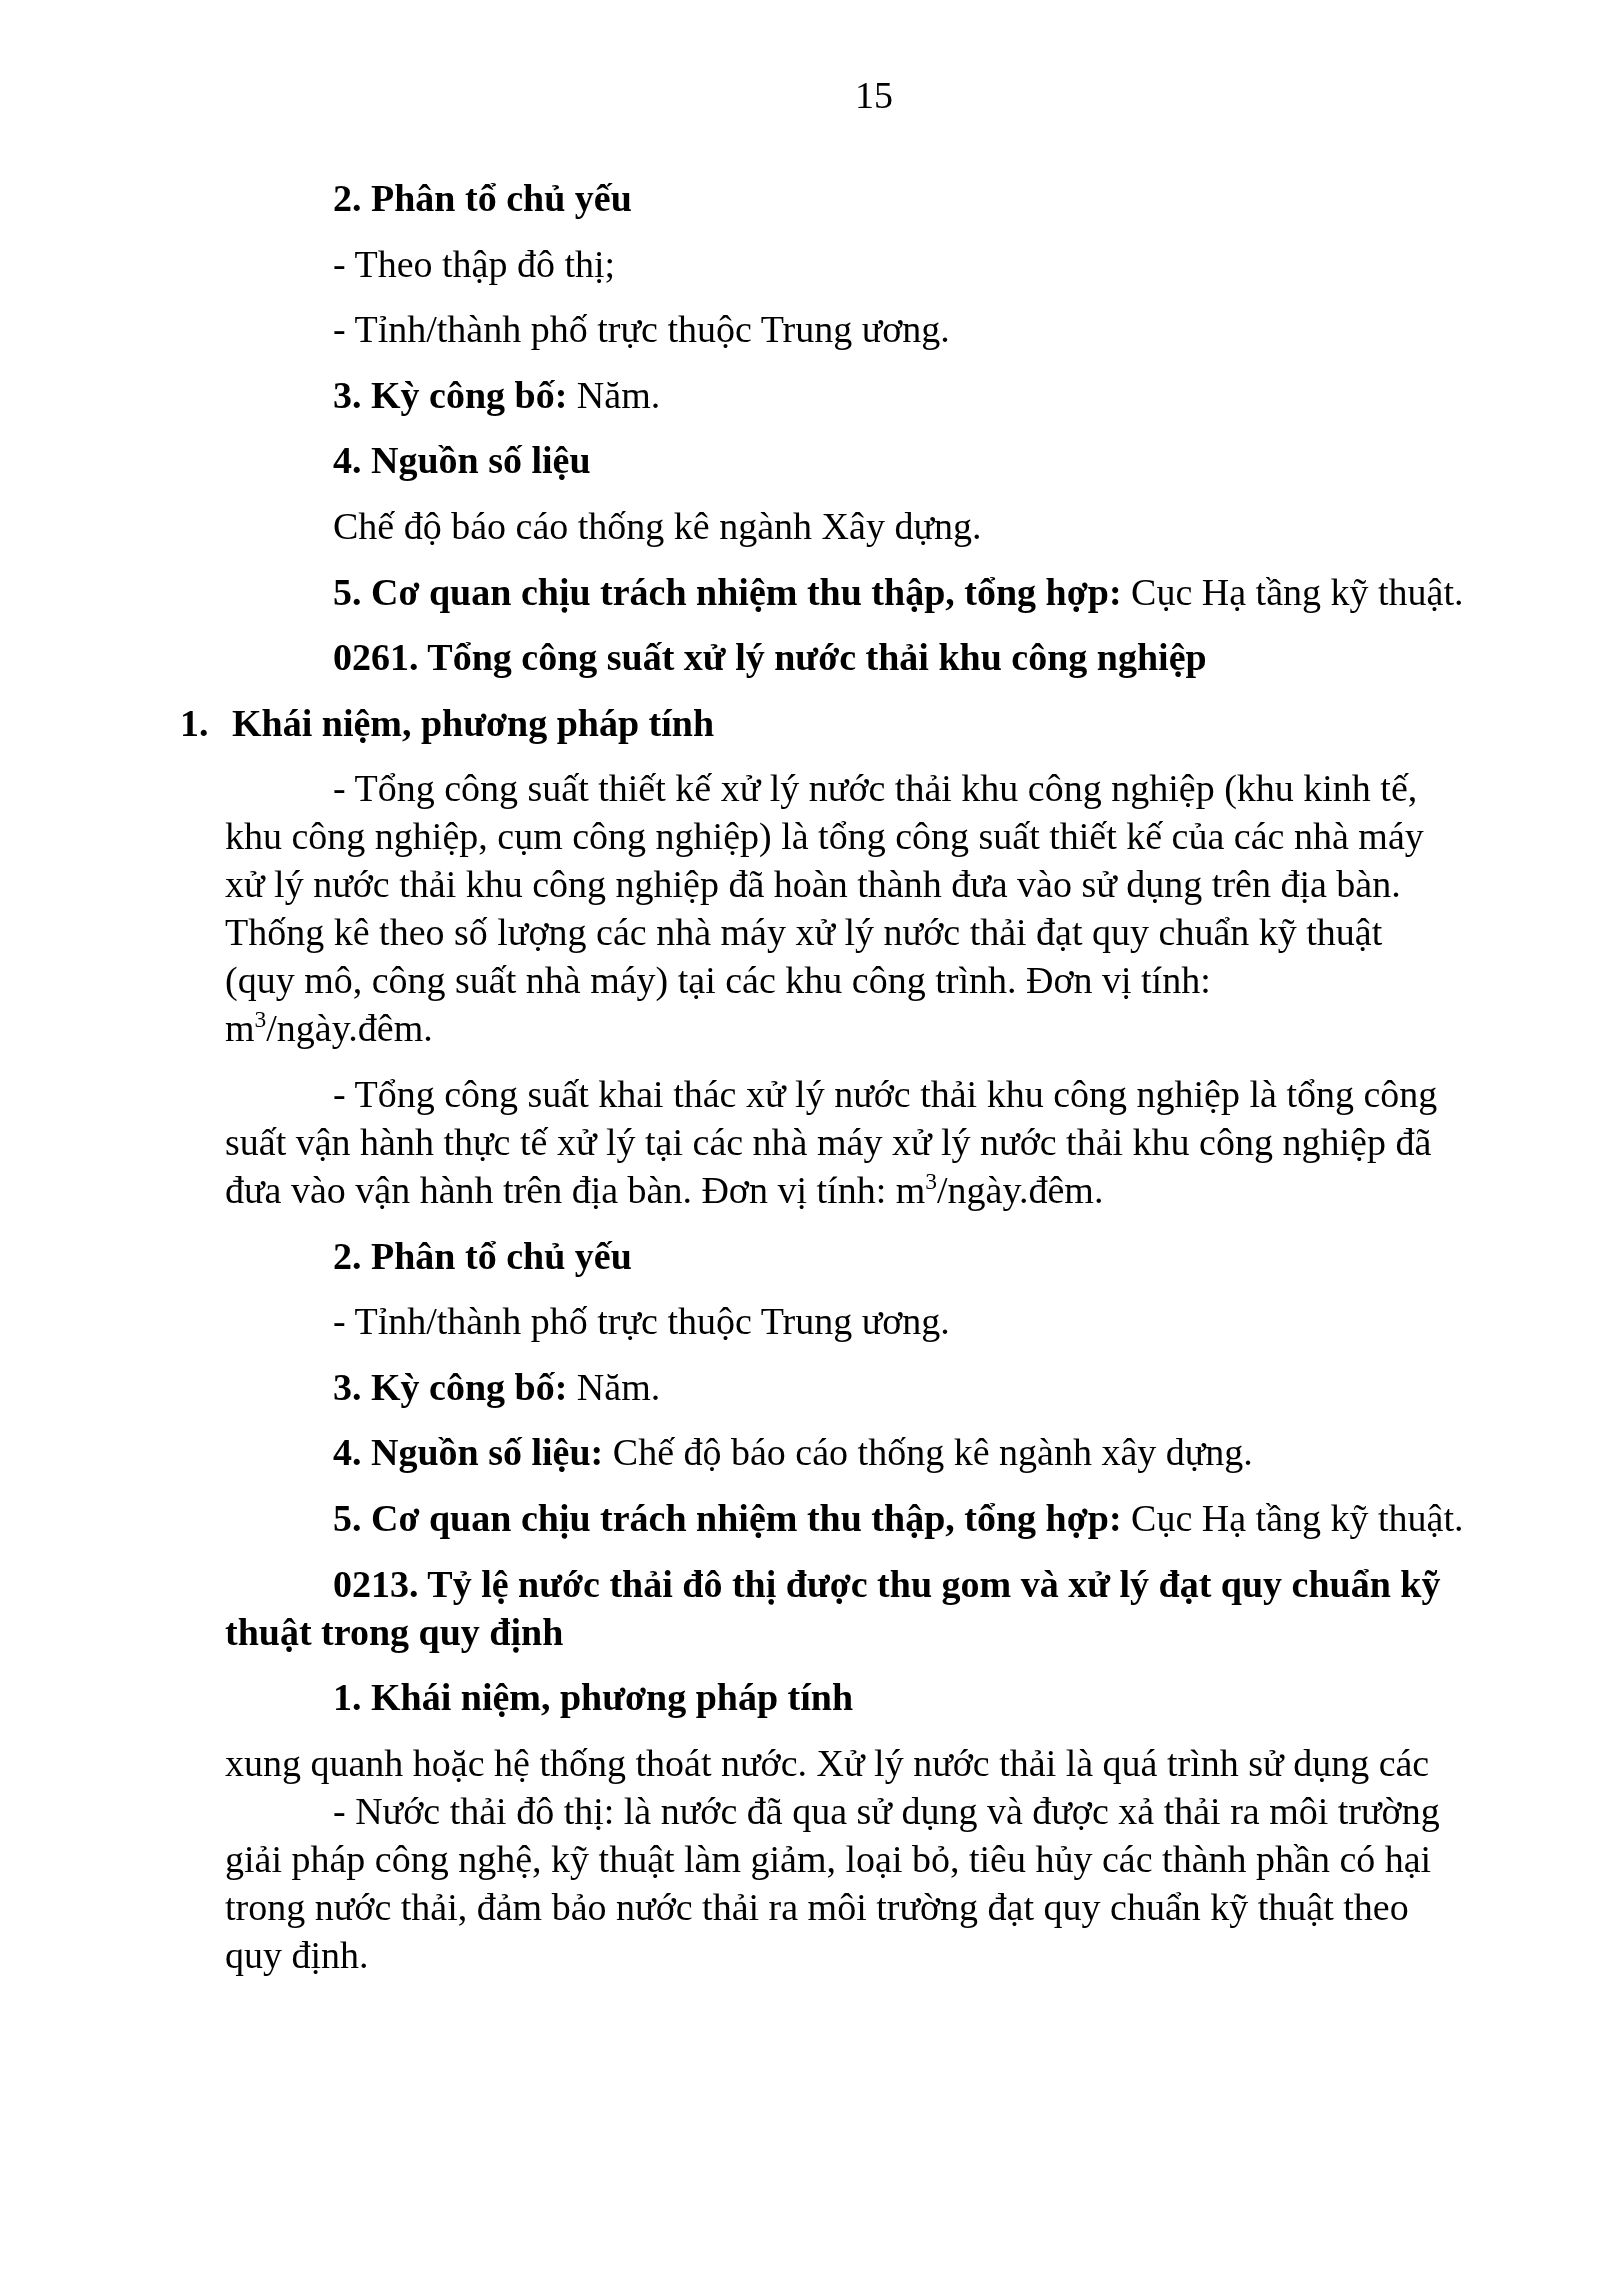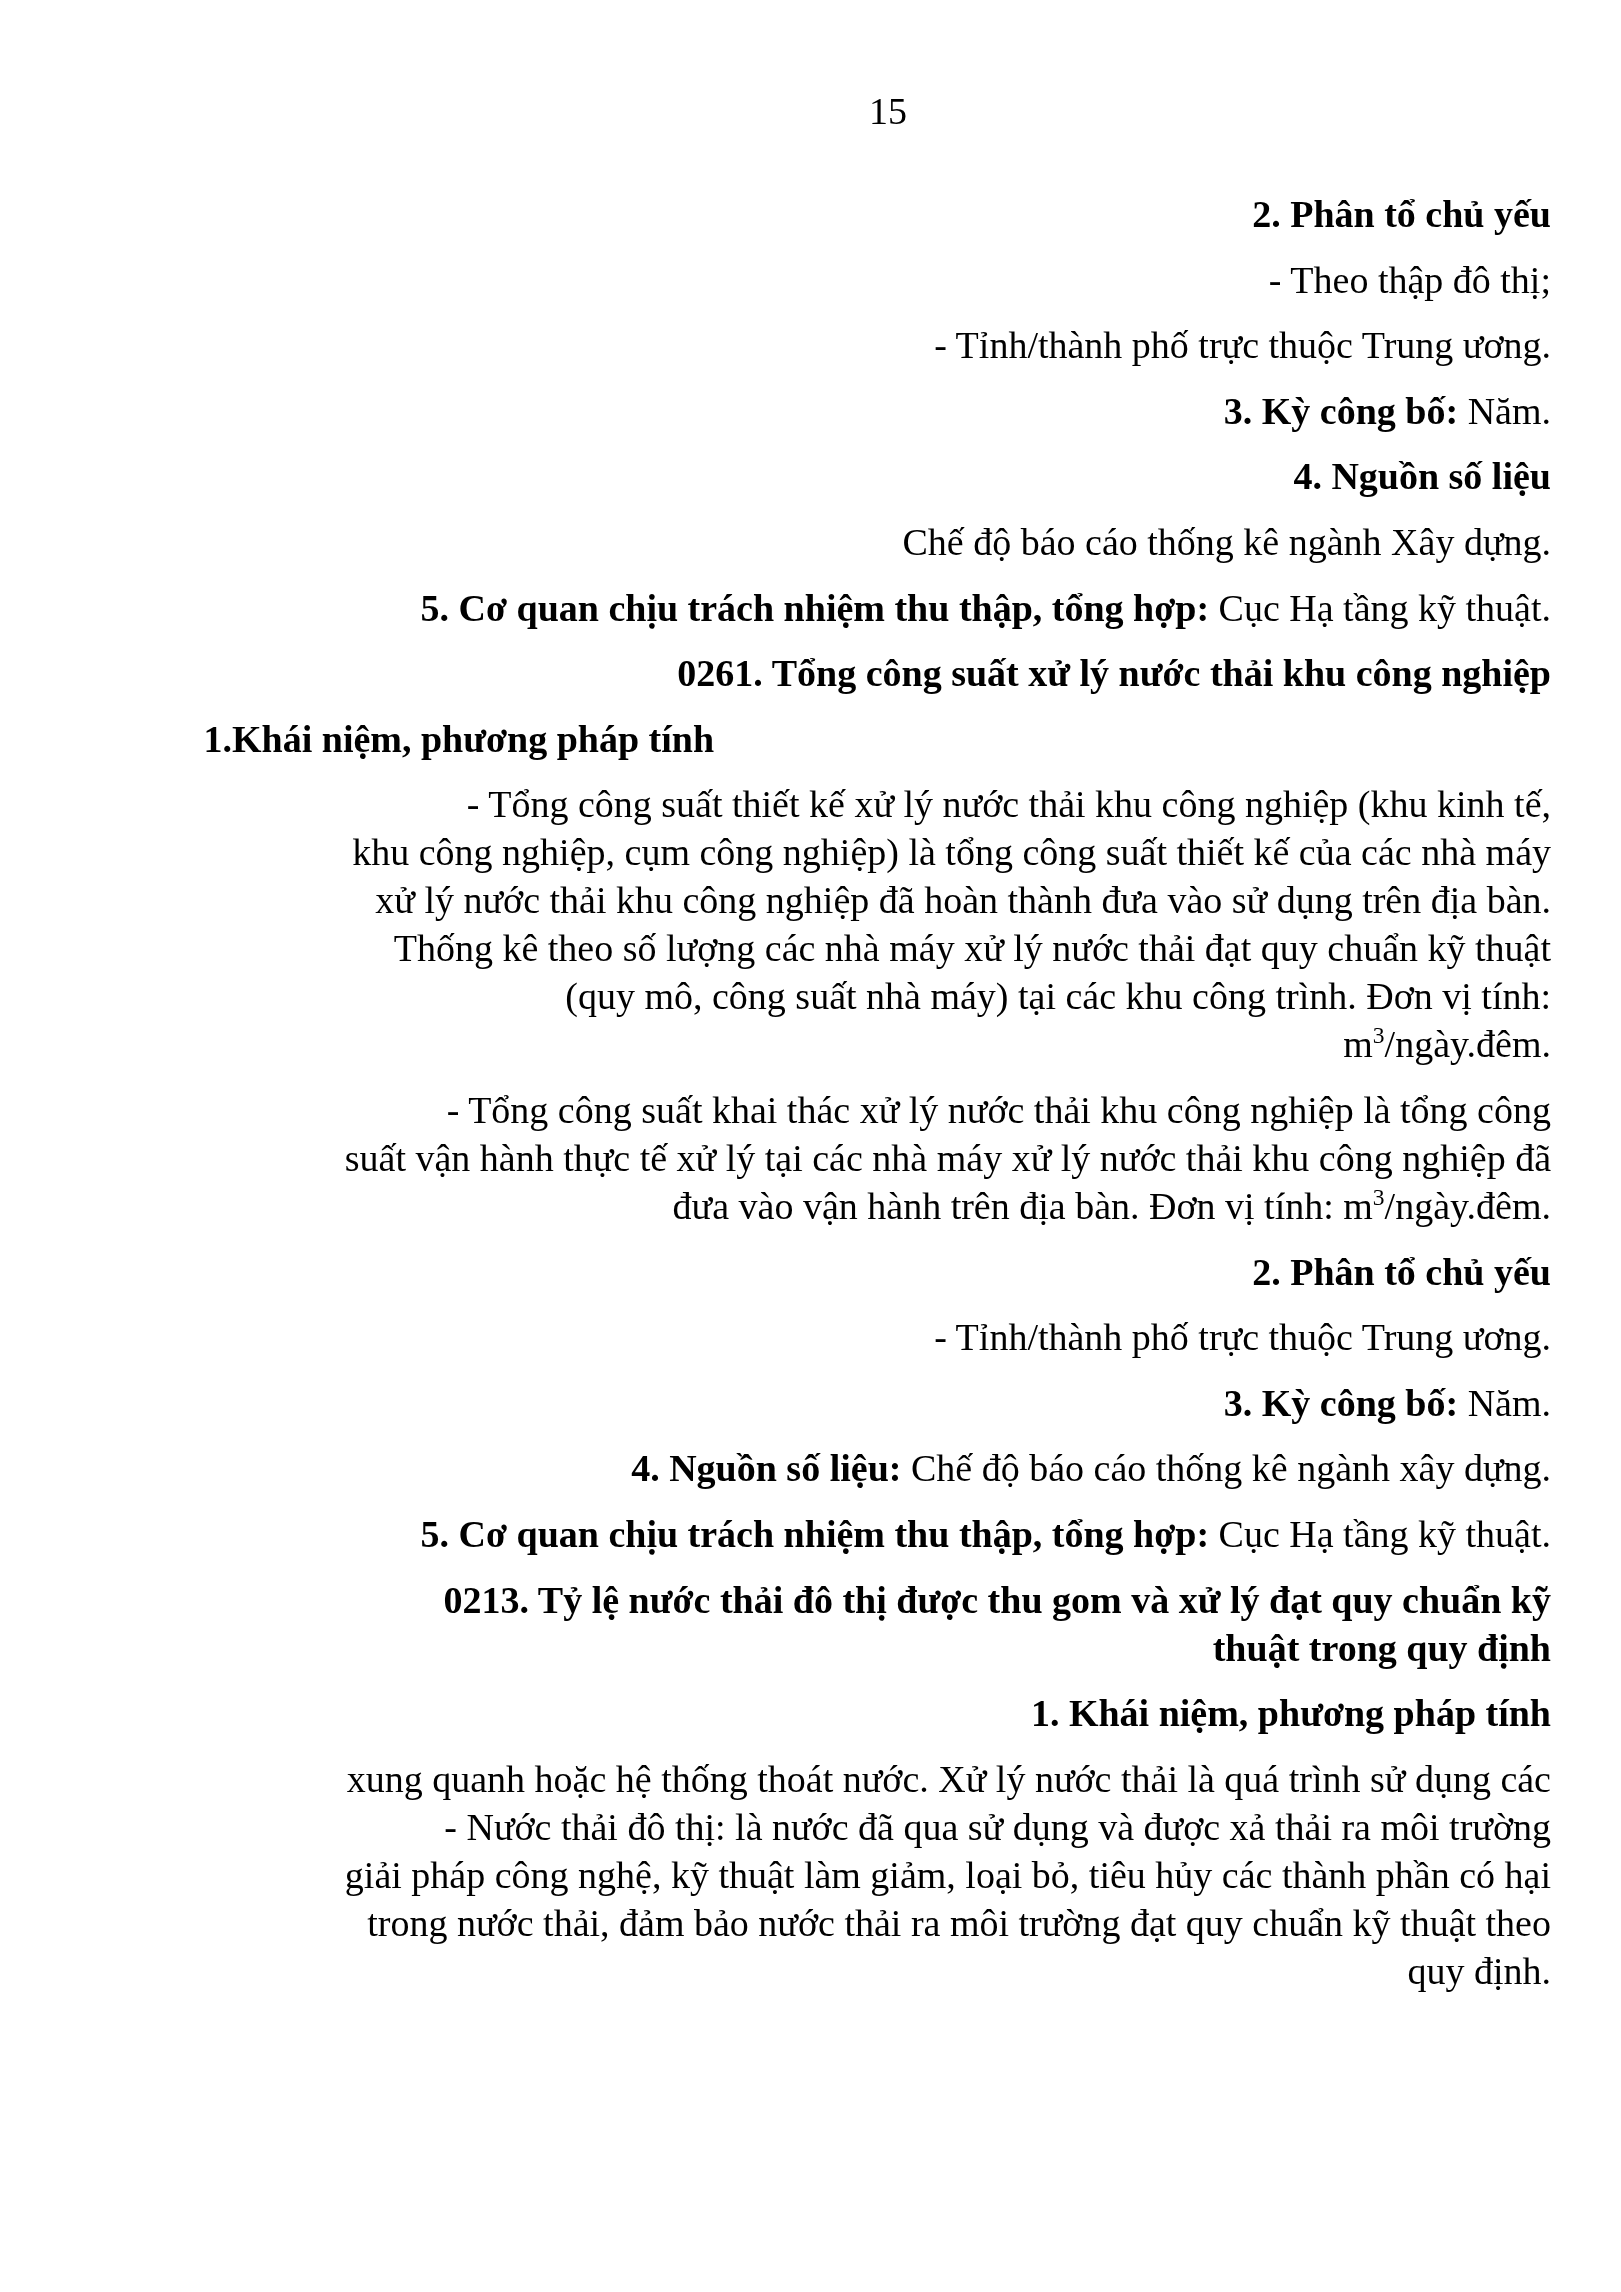--- a/index.html
+++ b/index.html
@@ -13,25 +13,24 @@
     height: 2293px;
     background: #ffffff;
     color: #000000;
     font-family: "Liberation Serif", "DejaVu Serif", serif;
     font-size: 38px;
     line-height: 48px;
     overflow: hidden;
     box-sizing: border-box;
   }
   .content {
-    padding: 71px 70px 0 225px;
+    padding: 71px 98px 0 225px;
     box-sizing: border-box;
-    margin-top: 16px;
   }
-  .blk { margin-bottom: 17.6px; text-align: right; }
+  .blk { margin-bottom: 17.6px; }
   .line { }
   .ind { text-indent: 108px; }
   .b, .b span { font-weight: bold; }
   span.b { font-weight: bold; }
   .sup {
     font-size: 23.5px;
     vertical-align: super;
     line-height: 0;
   }
   .page-number {

